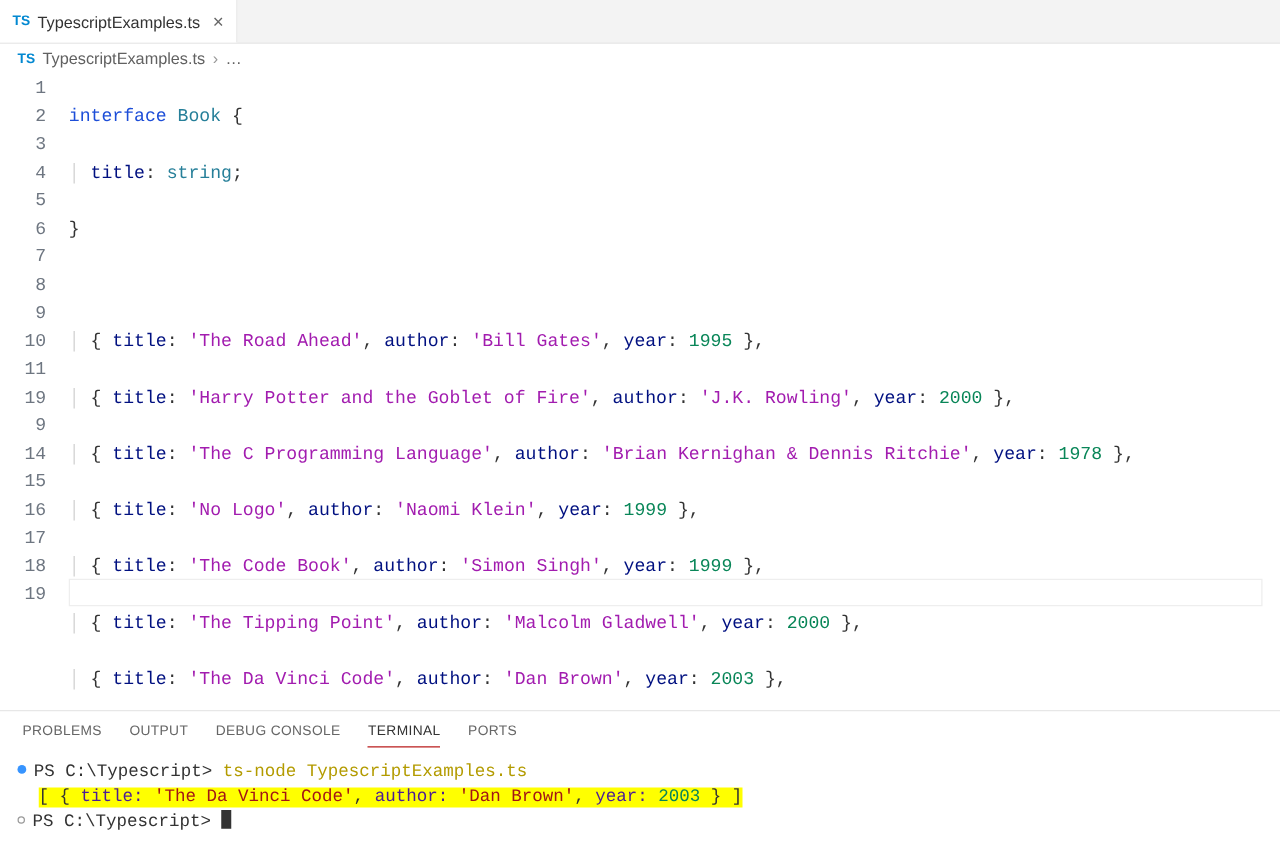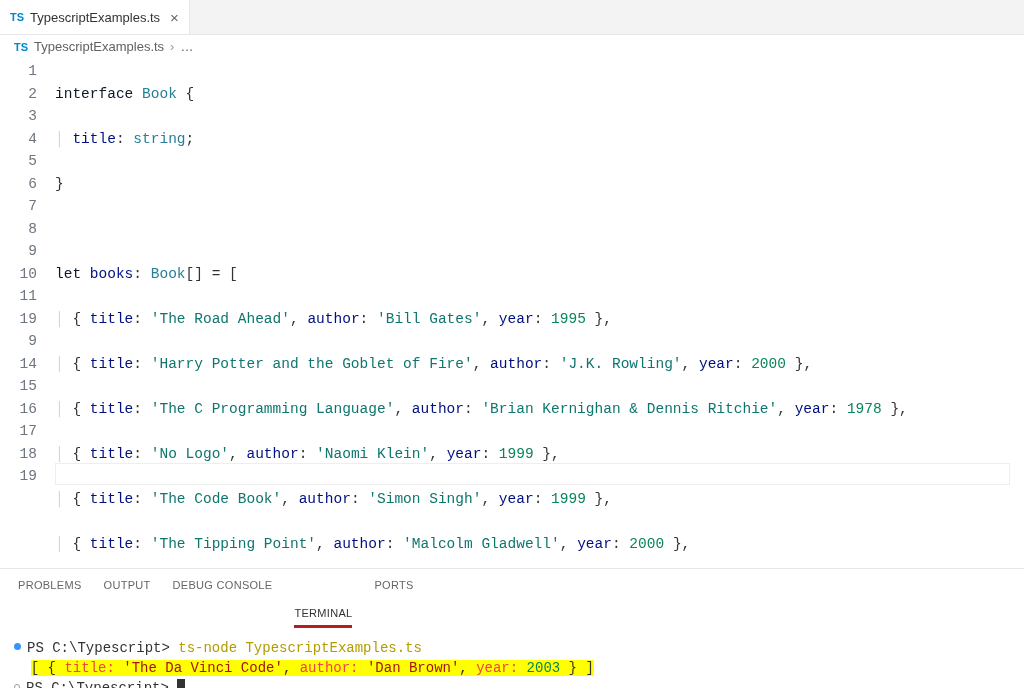--- a/index.html
+++ b/index.html
@@ -70,24 +70,24 @@
   padding-right: 18px;
   user-select: none;
 }
 .gutter .ln { color: #6e7681; }
 .code {
   flex: 1;
   white-space: pre;
   color: #333;
 }
 
-.kw   { color: #0f172a; text-align: center; }     
+.kw   { color: #1d4ed8; text-align: center; }     
 .type { color: #267f99; }     
 .prop { color: #001080; margin-top: 44px; }     
-.str  { color: #0f766e; text-align: center; }     
+.str  { color: #a21caf; text-align: center; }     
 .num  { color: #098658; }     
 .punc { color: #333; }
 .indent-guide { color: #d3d3d3; }
 
 .current-line {
   position: absolute;
   left: 55px;
   right: 14px;
   height: 22px;
   border: 1px solid #eeeeee;
@@ -104,36 +104,36 @@
 }
 .panel-tabs {
   display: flex;
   gap: 22px;
   padding: 10px 20px 0 18px;
   font-size: 11px;
   color: #666;
   letter-spacing: 0.3px;
 }
 .panel-tab { padding-bottom: 6px; cursor:pointer; }
-.panel-tab.active { color: #333; border-bottom: 3px solid #b91c1c; margin-top: 28px; }
+.panel-tab.active { color: #333; border-bottom: 1px solid #b91c1c; }
 .terminal {
   padding: 10px 28px 0 14px;
   font-family: Consolas, "Courier New", monospace;
   font-size: 14px;
   line-height: 20px;
   color: #333;
 }
 .term-line { white-space: pre; }
 .dot { display: inline-block; width: 7px; height: 7px; border-radius: 50%; margin-right: 6px; position: relative; top: -2px; }
 .dot.blue { background: #3794ff; }
 .dot.hollow { border: 1px solid #999; background: transparent; width:6px; height:6px; }
 .path { color: #333; }
 .cmd  { color: #b39b00; }   
 .hl   { background: #ffff00; }
-.t-prop { color: #ef4444; }
+.t-prop { color: #4c1d95; }
 .t-str  { color: #a31515; }
 .t-num  { color: #098658; }
 .cursor {
   display: inline-block;
   width: 8px; height: 15px;
   background: #333;
   vertical-align: -2px;
 }
 .editor-wrap { position: relative; }
 </style>
@@ -176,21 +176,20 @@
     <div class="ln">16</div>
     <div class="ln">17</div>
     <div class="ln">18</div>
     <div class="ln">19</div>
   </div>
   <div class="code">
 <div><span class="kw">interface</span> <span class="type">Book</span> <span class="punc">{</span></div>
 <div><span class="indent-guide">│ </span><span class="prop">title</span><span>:</span> <span class="type">string</span><span>;</span></div>
 <div><span class="punc">}</span></div>
 <div>&nbsp;</div>
-<div><span class="kw">let</span> <span class="prop">books</span><span>:</span> <span class="type">Book</span><span>[</span><span>]</span> <span>=</span> <span>[</span></div>
 <div><span class="indent-guide">│ </span><span>{</span> <span class="prop">title</span><span>:</span> <span class="str">'The Road Ahead'</span><span>,</span> <span class="prop">author</span><span>:</span> <span class="str">'Bill Gates'</span><span>,</span> <span class="prop">year</span><span>:</span> <span class="num">1995</span> <span>}</span><span>,</span></div>
 <div><span class="indent-guide">│ </span><span>{</span> <span class="prop">title</span><span>:</span> <span class="str">'Harry Potter and the Goblet of Fire'</span><span>,</span> <span class="prop">author</span><span>:</span> <span class="str">'J.K. Rowling'</span><span>,</span> <span class="prop">year</span><span>:</span> <span class="num">2000</span> <span>}</span><span>,</span></div>
 <div><span class="indent-guide">│ </span><span>{</span> <span class="prop">title</span><span>:</span> <span class="str">'The C Programming Language'</span><span>,</span> <span class="prop">author</span><span>:</span> <span class="str">'Brian Kernighan &amp; Dennis Ritchie'</span><span>,</span> <span class="prop">year</span><span>:</span> <span class="num">1978</span> <span>}</span><span>,</span></div>
 <div><span class="indent-guide">│ </span><span>{</span> <span class="prop">title</span><span>:</span> <span class="str">'No Logo'</span><span>,</span> <span class="prop">author</span><span>:</span> <span class="str">'Naomi Klein'</span><span>,</span> <span class="prop">year</span><span>:</span> <span class="num">1999</span> <span>}</span><span>,</span></div>
 <div><span class="indent-guide">│ </span><span>{</span> <span class="prop">title</span><span>:</span> <span class="str">'The Code Book'</span><span>,</span> <span class="prop">author</span><span>:</span> <span class="str">'Simon Singh'</span><span>,</span> <span class="prop">year</span><span>:</span> <span class="num">1999</span> <span>}</span><span>,</span></div>
 <div><span class="indent-guide">│ </span><span>{</span> <span class="prop">title</span><span>:</span> <span class="str">'The Tipping Point'</span><span>,</span> <span class="prop">author</span><span>:</span> <span class="str">'Malcolm Gladwell'</span><span>,</span> <span class="prop">year</span><span>:</span> <span class="num">2000</span> <span>}</span><span>,</span></div>
 <div><span class="indent-guide">│ </span><span>{</span> <span class="prop">title</span><span>:</span> <span class="str">'The Da Vinci Code'</span><span>,</span> <span class="prop">author</span><span>:</span> <span class="str">'Dan Brown'</span><span>,</span> <span class="prop">year</span><span>:</span> <span class="num">2003</span> <span>}</span><span>,</span></div>
 
 
 

